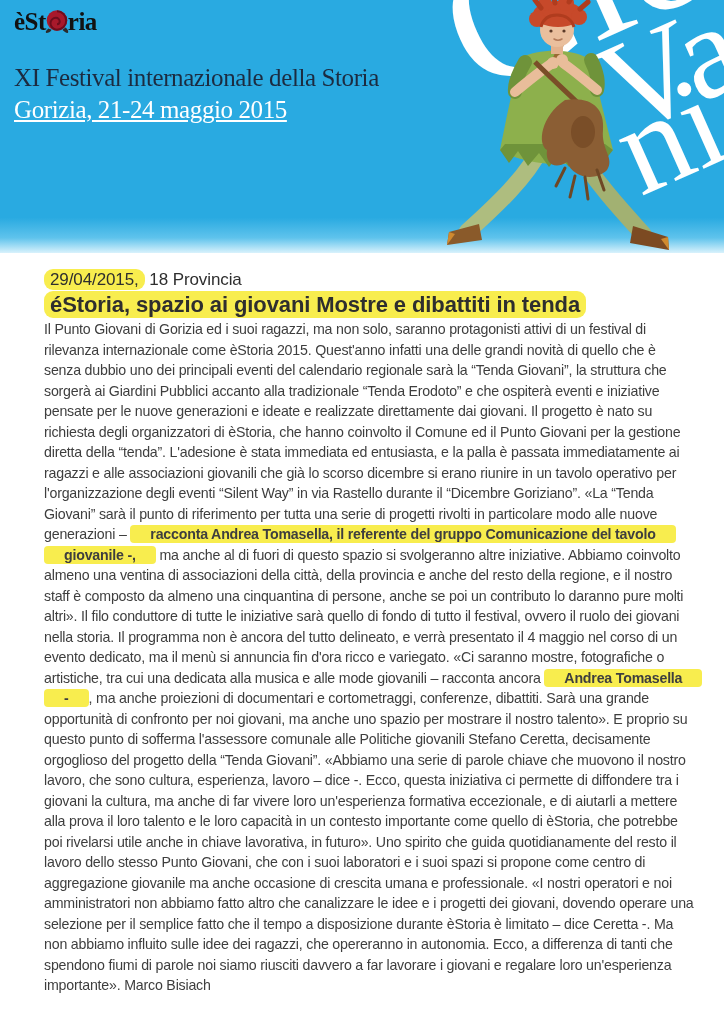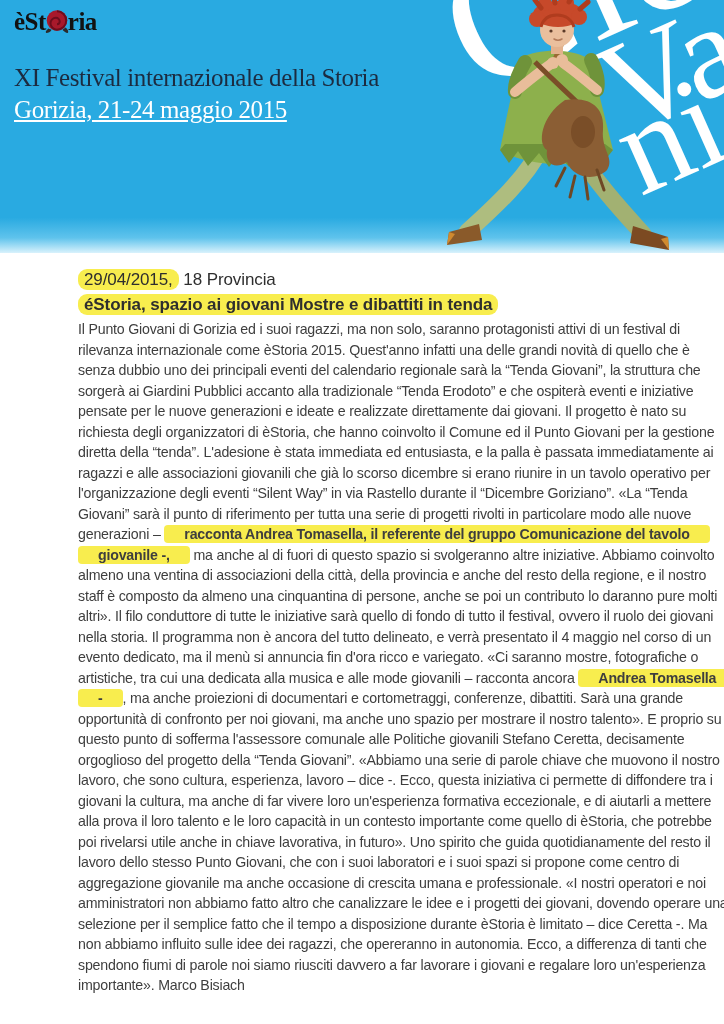--- a/index.html
+++ b/index.html
@@ -23,23 +23,23 @@
   .wm2{left:580px;top:36px;font-size:132px;transform:rotate(-24deg);}
   .wm3{left:596px;top:96px;font-size:132px;transform:rotate(-24deg);}
   .boy-figure{position:absolute;left:445px;top:0;z-index:2;}
   .banner-text{position:absolute;left:14px;top:8px;z-index:3;font-family:"Liberation Serif",serif;}
   .logo{font-size:25px;font-weight:bold;color:#121212;letter-spacing:-0.5px;}
   .logo .rose{display:inline-block;vertical-align:-4px;margin:0 -2px;}
   .banner-title{font-size:25px;color:var(--banner-title);margin-top:24px;letter-spacing:-0.4px;}
   .banner-subtitle{font-size:25px;color:var(--banner-subtitle);margin-top:4px;letter-spacing:-0.4px;text-decoration:underline;}
 
   
-  .article{padding:15px 32px 0 44px;margin-left:34px;}
+  .article{padding:15px 32px 0 44px;}
   .meta{font-size:17px;color:#2e2e2e;letter-spacing:-0.1px;line-height:23px;}
-  .headline{font-size:17px;font-weight:bold;color:#2e2e2e;margin:2px 0 3px;
+  .headline{font-size:22px;font-weight:bold;color:#2e2e2e;margin:2px 0 3px;
             letter-spacing:-0.1px;line-height:23px;}
   .hl{
     background:var(--highlight-yellow);
     border-radius:9px;padding:1px 6px;
     -webkit-box-decoration-break:clone;box-decoration-break:clone;
   }
   .body-text{
     width:650px;margin:3px 0 0;font-size:14.2px;line-height:20.5px;
     color:var(--body-text);letter-spacing:-0.2px;text-align:left;
   }

